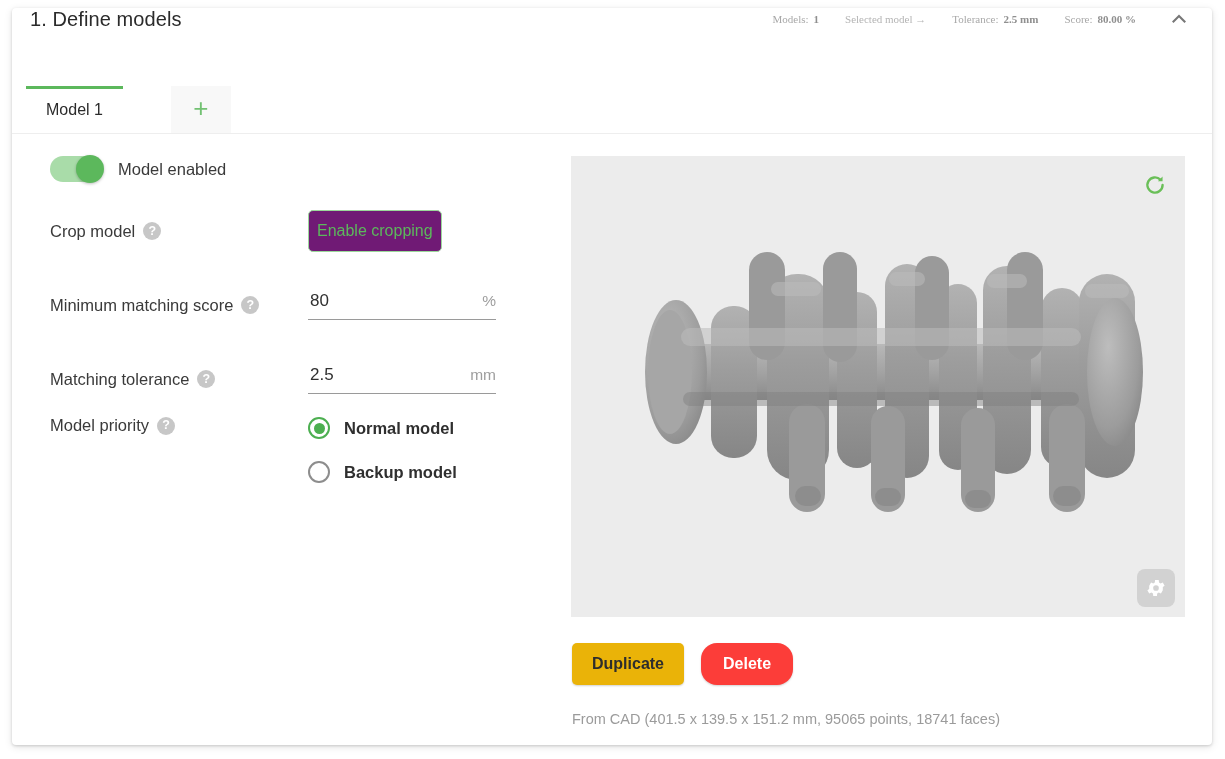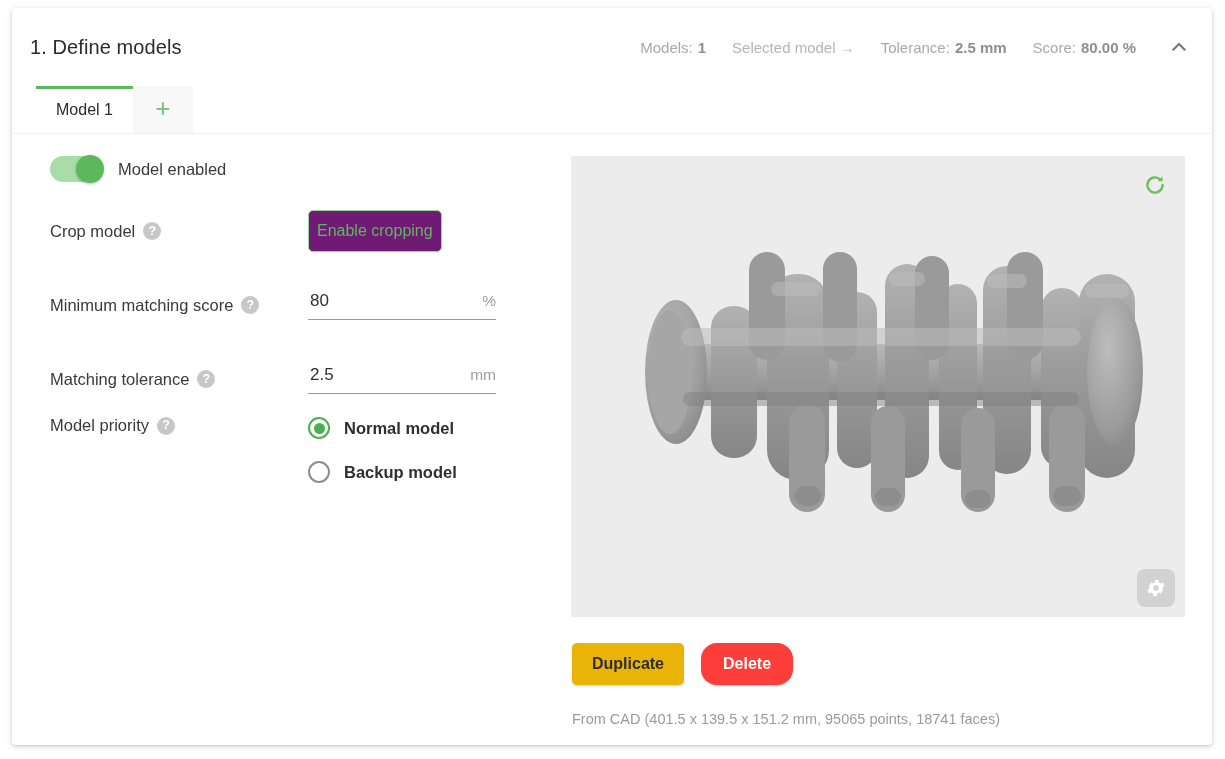--- a/index.html
+++ b/index.html
@@ -18,57 +18,59 @@
     border-radius: 4px;
     box-shadow: 0 1px 3px rgba(0,0,0,0.16), 0 2px 8px rgba(0,0,0,0.10);
     overflow: hidden;
   }
 
   
   .header {
     position: relative;
     height: 78px;
     display: flex;
-    align-items: center;
+    align-items: flex-start;
     padding: 0 22px 0 18px;
   }
   .header-title {
     font-size: 20px;
     color: #2b2b2b;
     font-weight: 400;
     letter-spacing: .1px;
   }
   .header-status {
     margin-left: auto;
     display: flex;
     align-items: center;
     gap: 26px;
-    font-size: 15px;
+    font-size: 11px;
     color: #a8a8a8;
     white-space: nowrap;
+    font-family: Liberation Serif, serif;
   }
   .stat { display: inline-flex; gap: 5px; align-items: baseline; }
   .stat b { color: #8f8f8f; font-weight: 700; }
   .stat-link { color: #b4b4b4; cursor: pointer; }
   .chevron-up {
     margin-left: 6px;
     width: 22px; height: 22px;
     display: flex; align-items: center; justify-content: center;
     cursor: pointer;
   }
   .chevron-up svg { display: block; }
 
   
   .tabbar {
     position: relative;
     height: 48px;
     display: flex;
     align-items: stretch;
     border-bottom: 1px solid #eeeeee;
-    padding-left: 24px;
+    padding-left: 14px;
+    gap: 48px;
   }
   .tab {
     position: relative;
     min-width: 96px;
     padding: 0 20px;
     display: flex;
     align-items: center;
     justify-content: center;
     font-size: 16px;
     color: #2b2b2b;

